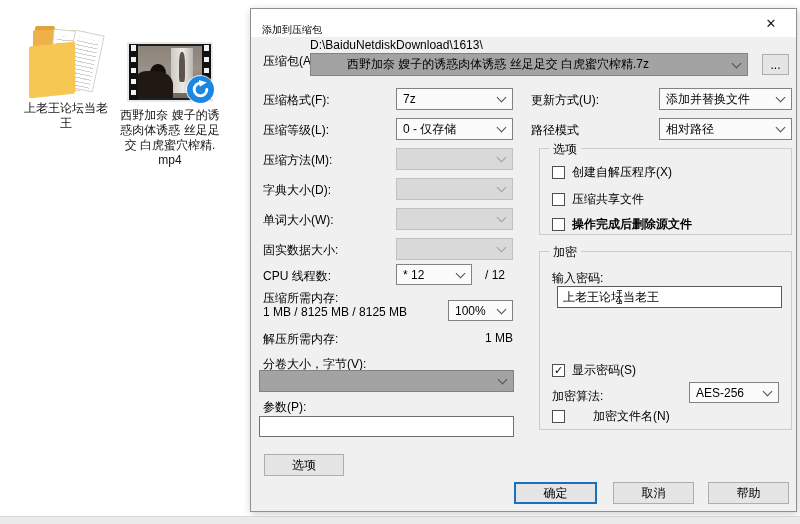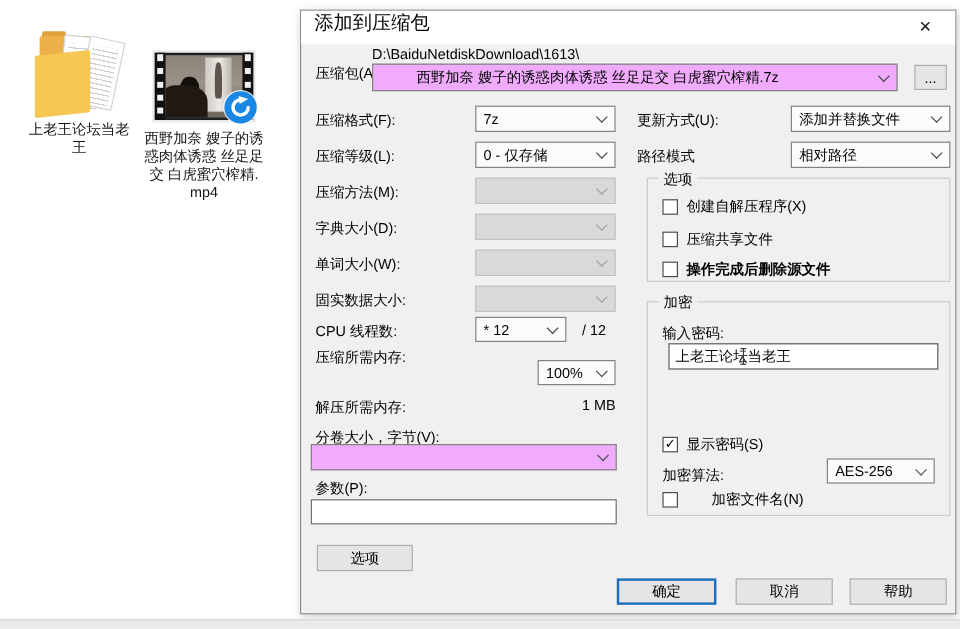--- a/index.html
+++ b/index.html
@@ -36,28 +36,28 @@
   .t-bed   { position:absolute; left:-4%; bottom:-6%; width:58%; height:58%; background:#201913; border-radius:30% 45% 10% 0; }
   .t-dark  { position:absolute; left:18%; bottom:26%; width:26%; height:40%; background:#140f0b; border-radius:45%; }
   .badge { position:absolute; left:60px; top:34px; width:27px; height:27px; border-radius:50%;
            background:#1b87e5; box-shadow:0 0 0 1px rgba(255,255,255,.8); }
   .badge svg { position:absolute; inset:4px; }
 
   
   #dialog { position:absolute; left:250px; top:8px; width:547px; height:504px;
             background:#f0f0f0; border:1px solid #8f8f8f; box-shadow:1px 2px 8px rgba(0,0,0,.20); }
   .titlebar { position:absolute; left:0; top:0; right:0; height:28px; background:#ffffff;
-              display:flex; align-items:flex-start; padding-left:11px; font-size:16px; color:#000; }
+              display:flex; align-items:flex-end; padding-left:11px; font-size:10px; color:#000; }
   .closebtn { position:absolute; right:4px; top:1px; width:42px; height:26px;
               display:flex; align-items:center; justify-content:center; font-size:13px; color:#1a1a1a; cursor:default; }
 
   .lbl { position:absolute; font-size:12px; color:#000; white-space:nowrap; }
   .combo { position:absolute; height:22px; background:#fbfbfb; border:1px solid #828282;
            display:flex; align-items:center; justify-content:space-between; padding:0 7px 0 6px; font-size:12px; color:#000; }
-  .combo.white { background:#f0abfc;padding-left:36px; }
+  .combo.white { background:#a3a3a3;padding-left:36px; }
   .combo.disabled { background:#d9d9d9; border-color:#c0c0c0; }
   .chev { width:7px; height:7px; border-right:1.4px solid #4f4f4f; border-bottom:1.4px solid #4f4f4f;
           transform:rotate(45deg); margin-top:-3px; flex:none; }
   .combo.disabled .chev { border-color:#a2a2a2; }
   .tinput { position:absolute; background:#ffffff; border:1px solid #707070; font-size:12px; color:#000;
             display:flex; align-items:center; padding:0 5px; }
   .btn { position:absolute; background:#e5e5e5; border:1px solid #aeaeae; font-size:12px; color:#000;
          display:flex; align-items:center; justify-content:center; }
   .btn.primary { border:2px solid #1a6fc0; }
   .group { position:absolute; border:1px solid #cccccc; }
@@ -166,20 +166,21 @@
   </div>
 
   <div class="lbl" style="left:12px; top:259px;">CPU 线程数:</div>
   <div class="combo" style="left:145px; top:255px; width:76px; height:21px;">
     <span>* 12</span>
       <i class="chev"></i>
   </div>
   <div class="lbl" style="left:234px; top:259px;">/ 12</div>
 
   <div class="lbl" style="left:12px; top:281px;">压缩所需内存:</div>
+  <div class="lbl" style="left:12px; top:296px;">1 MB / 8125 MB / 8125 MB</div>
   <div class="combo" style="left:197px; top:291px; width:65px; height:21px;">
     <span>100%</span>
       <i class="chev"></i>
   </div>
 
   <div class="lbl" style="left:12px; top:322px;">解压所需内存:</div>
   <div class="lbl" style="left:190px; top:322px; width:72px; text-align:right;">1 MB</div>
 
   <div class="lbl" style="left:12px; top:347px;">分卷大小，字节(V):</div>
   <div class="combo white" style="left:8px; top:361px; width:255px; height:22px;">

